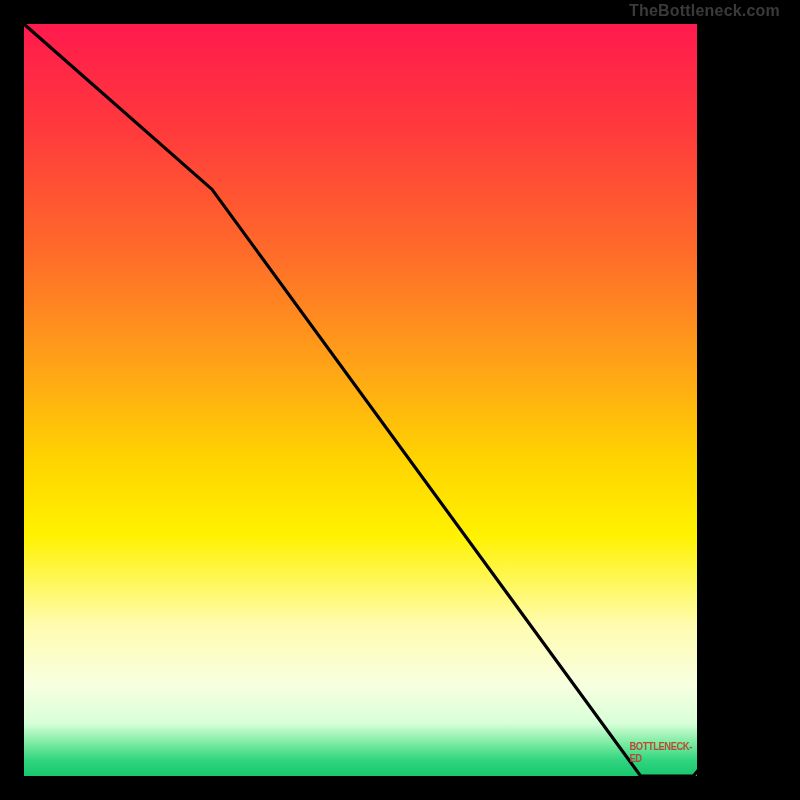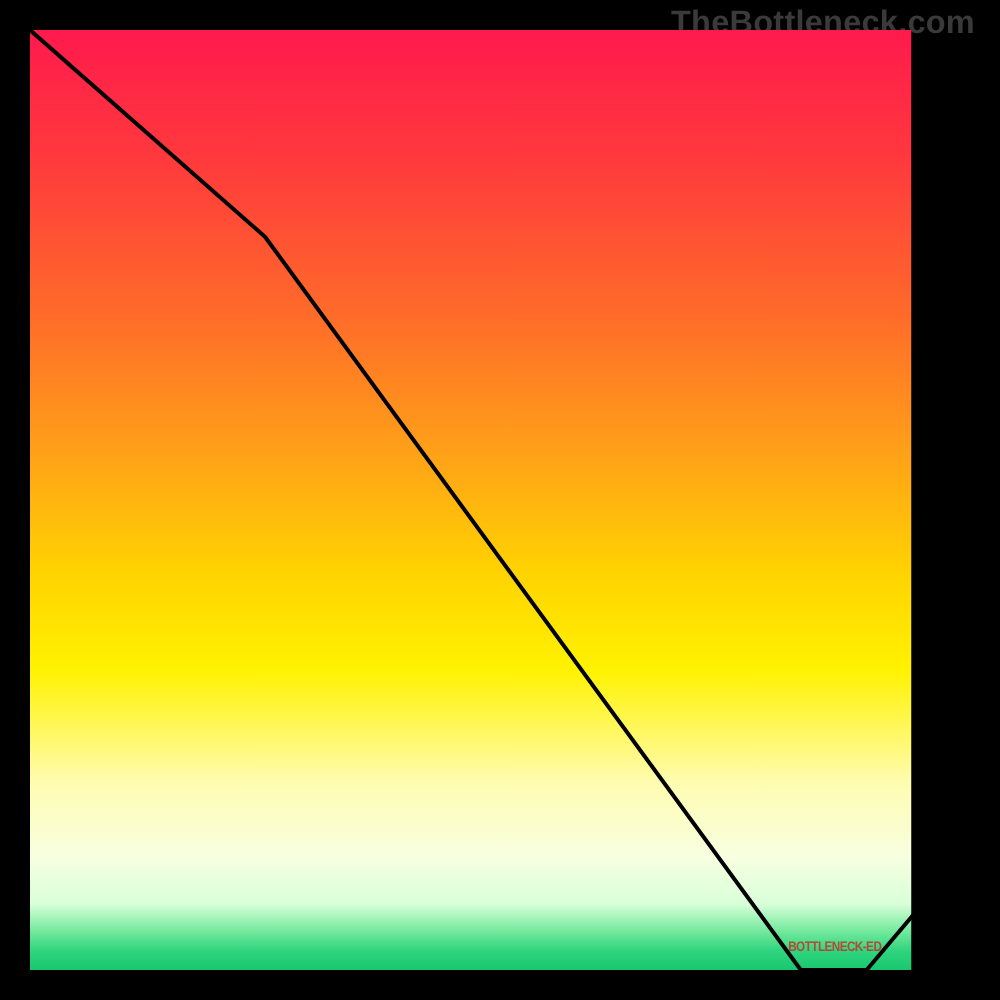--- a/index.html
+++ b/index.html
@@ -33,35 +33,34 @@
       #ffa118 45%,
       #ffd400 58%,
       #fff200 68%,
       #fffcb0 80%,
       #f7ffe0 88%,
       #d8ffd8 93%,
       #6fe89a 96%,
       #2fd47f 98%,
       #18c76e 100%
     );
-    padding-left: 32px;
   }
   svg.line {
     position: absolute;
     left: 0;
     top: 0;
     width: 752px;
     height: 752px;
   }
   .watermark {
     position: absolute;
     top: 2px;
     right: 20px;
     color: #3a3a3a;
-    font-size: 26px;
+    font-size: 16px;
     font-weight: 600;
     letter-spacing: 0.2px;
     user-select: none;
   }
   .bottom-label {
     position: absolute;
     left: 600px;
     bottom: 12px;
     color: #c0392b;
     font-size: 11px;

